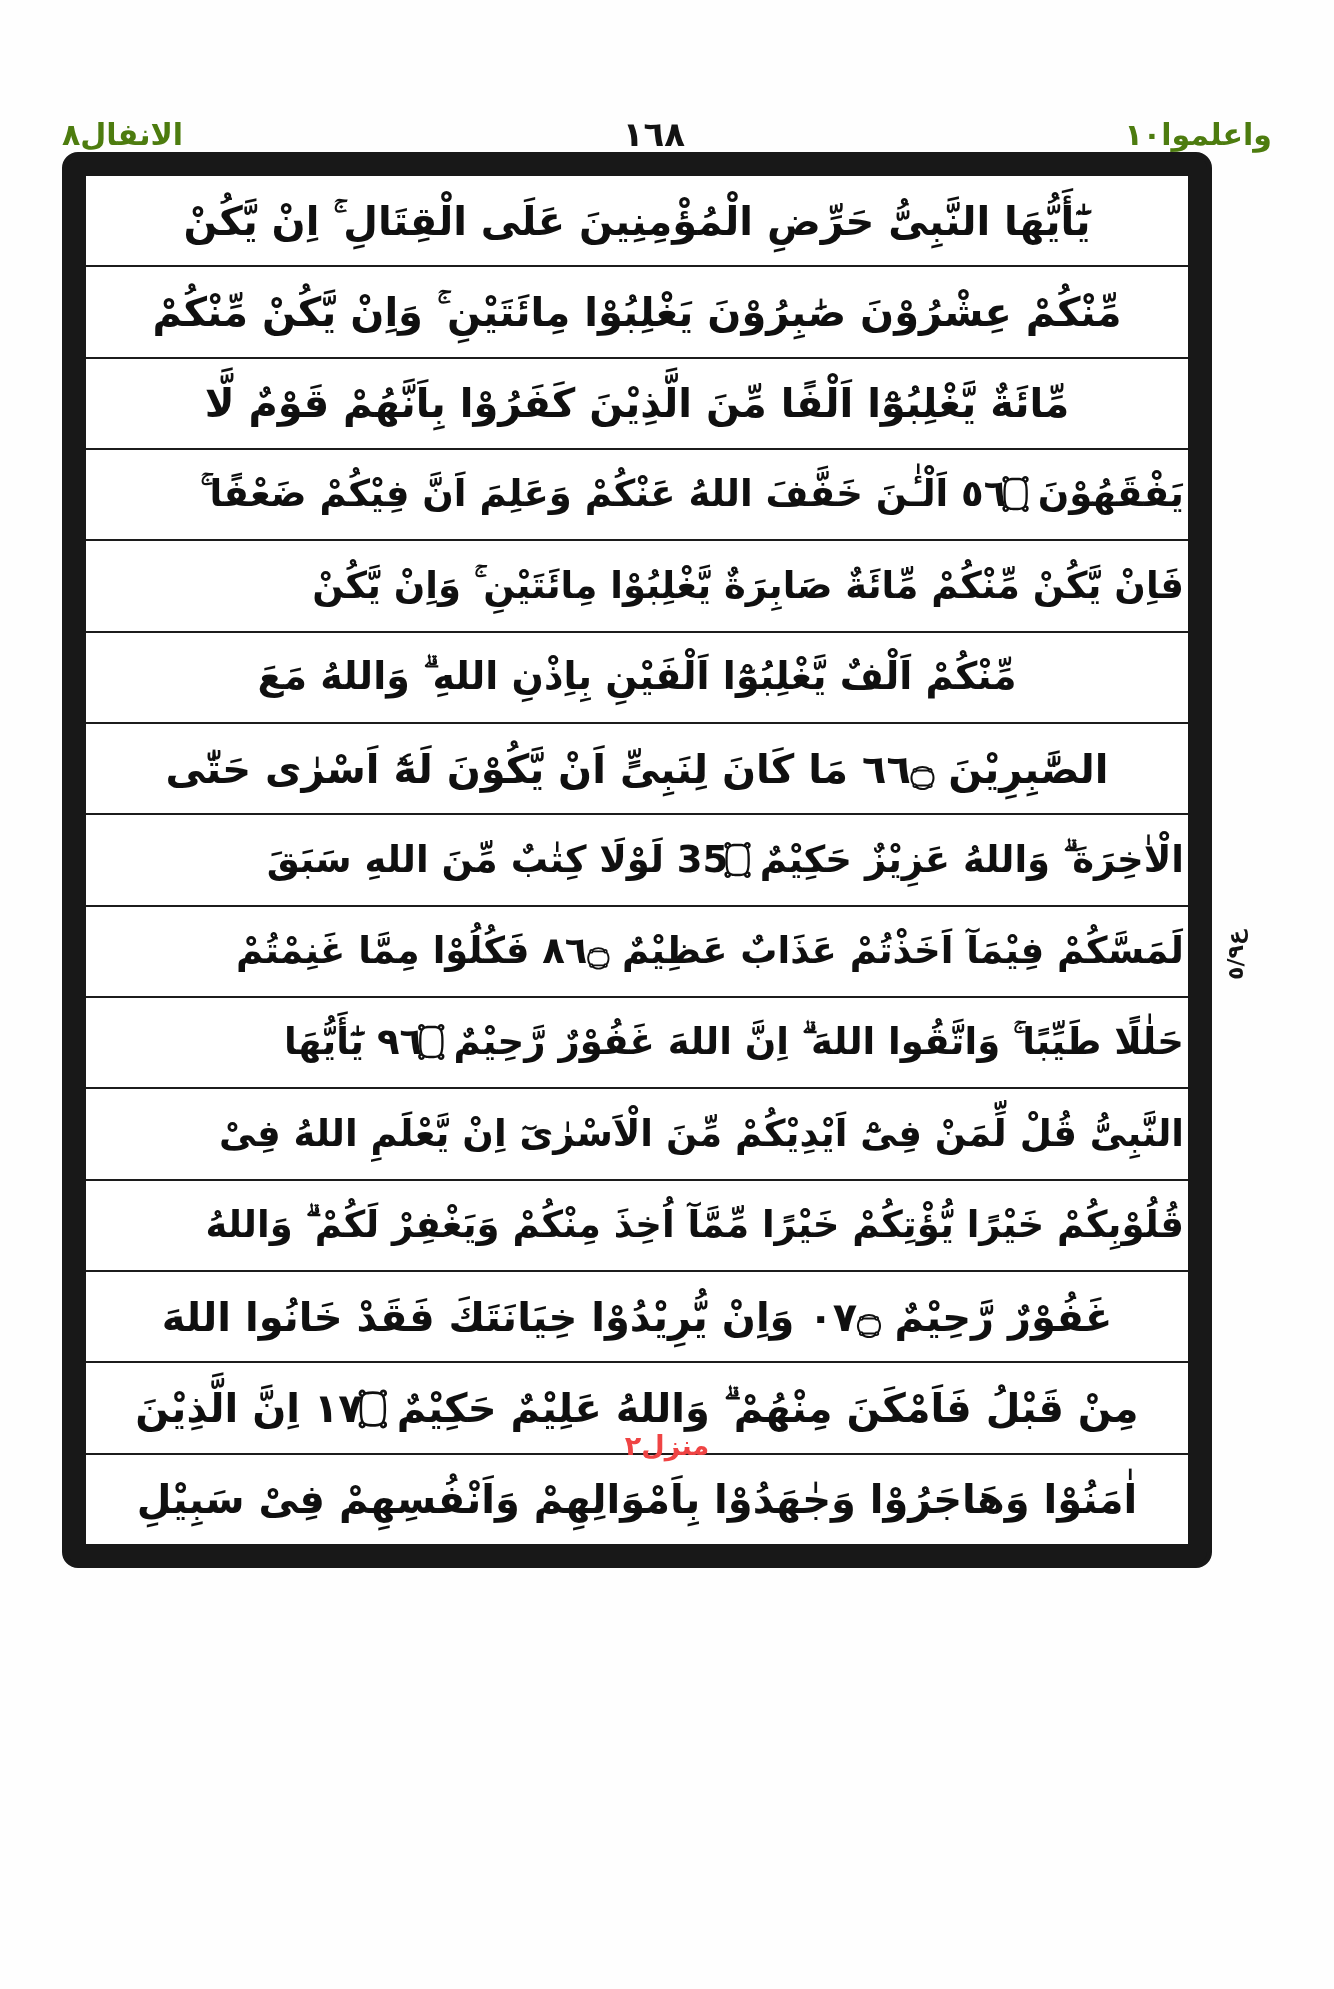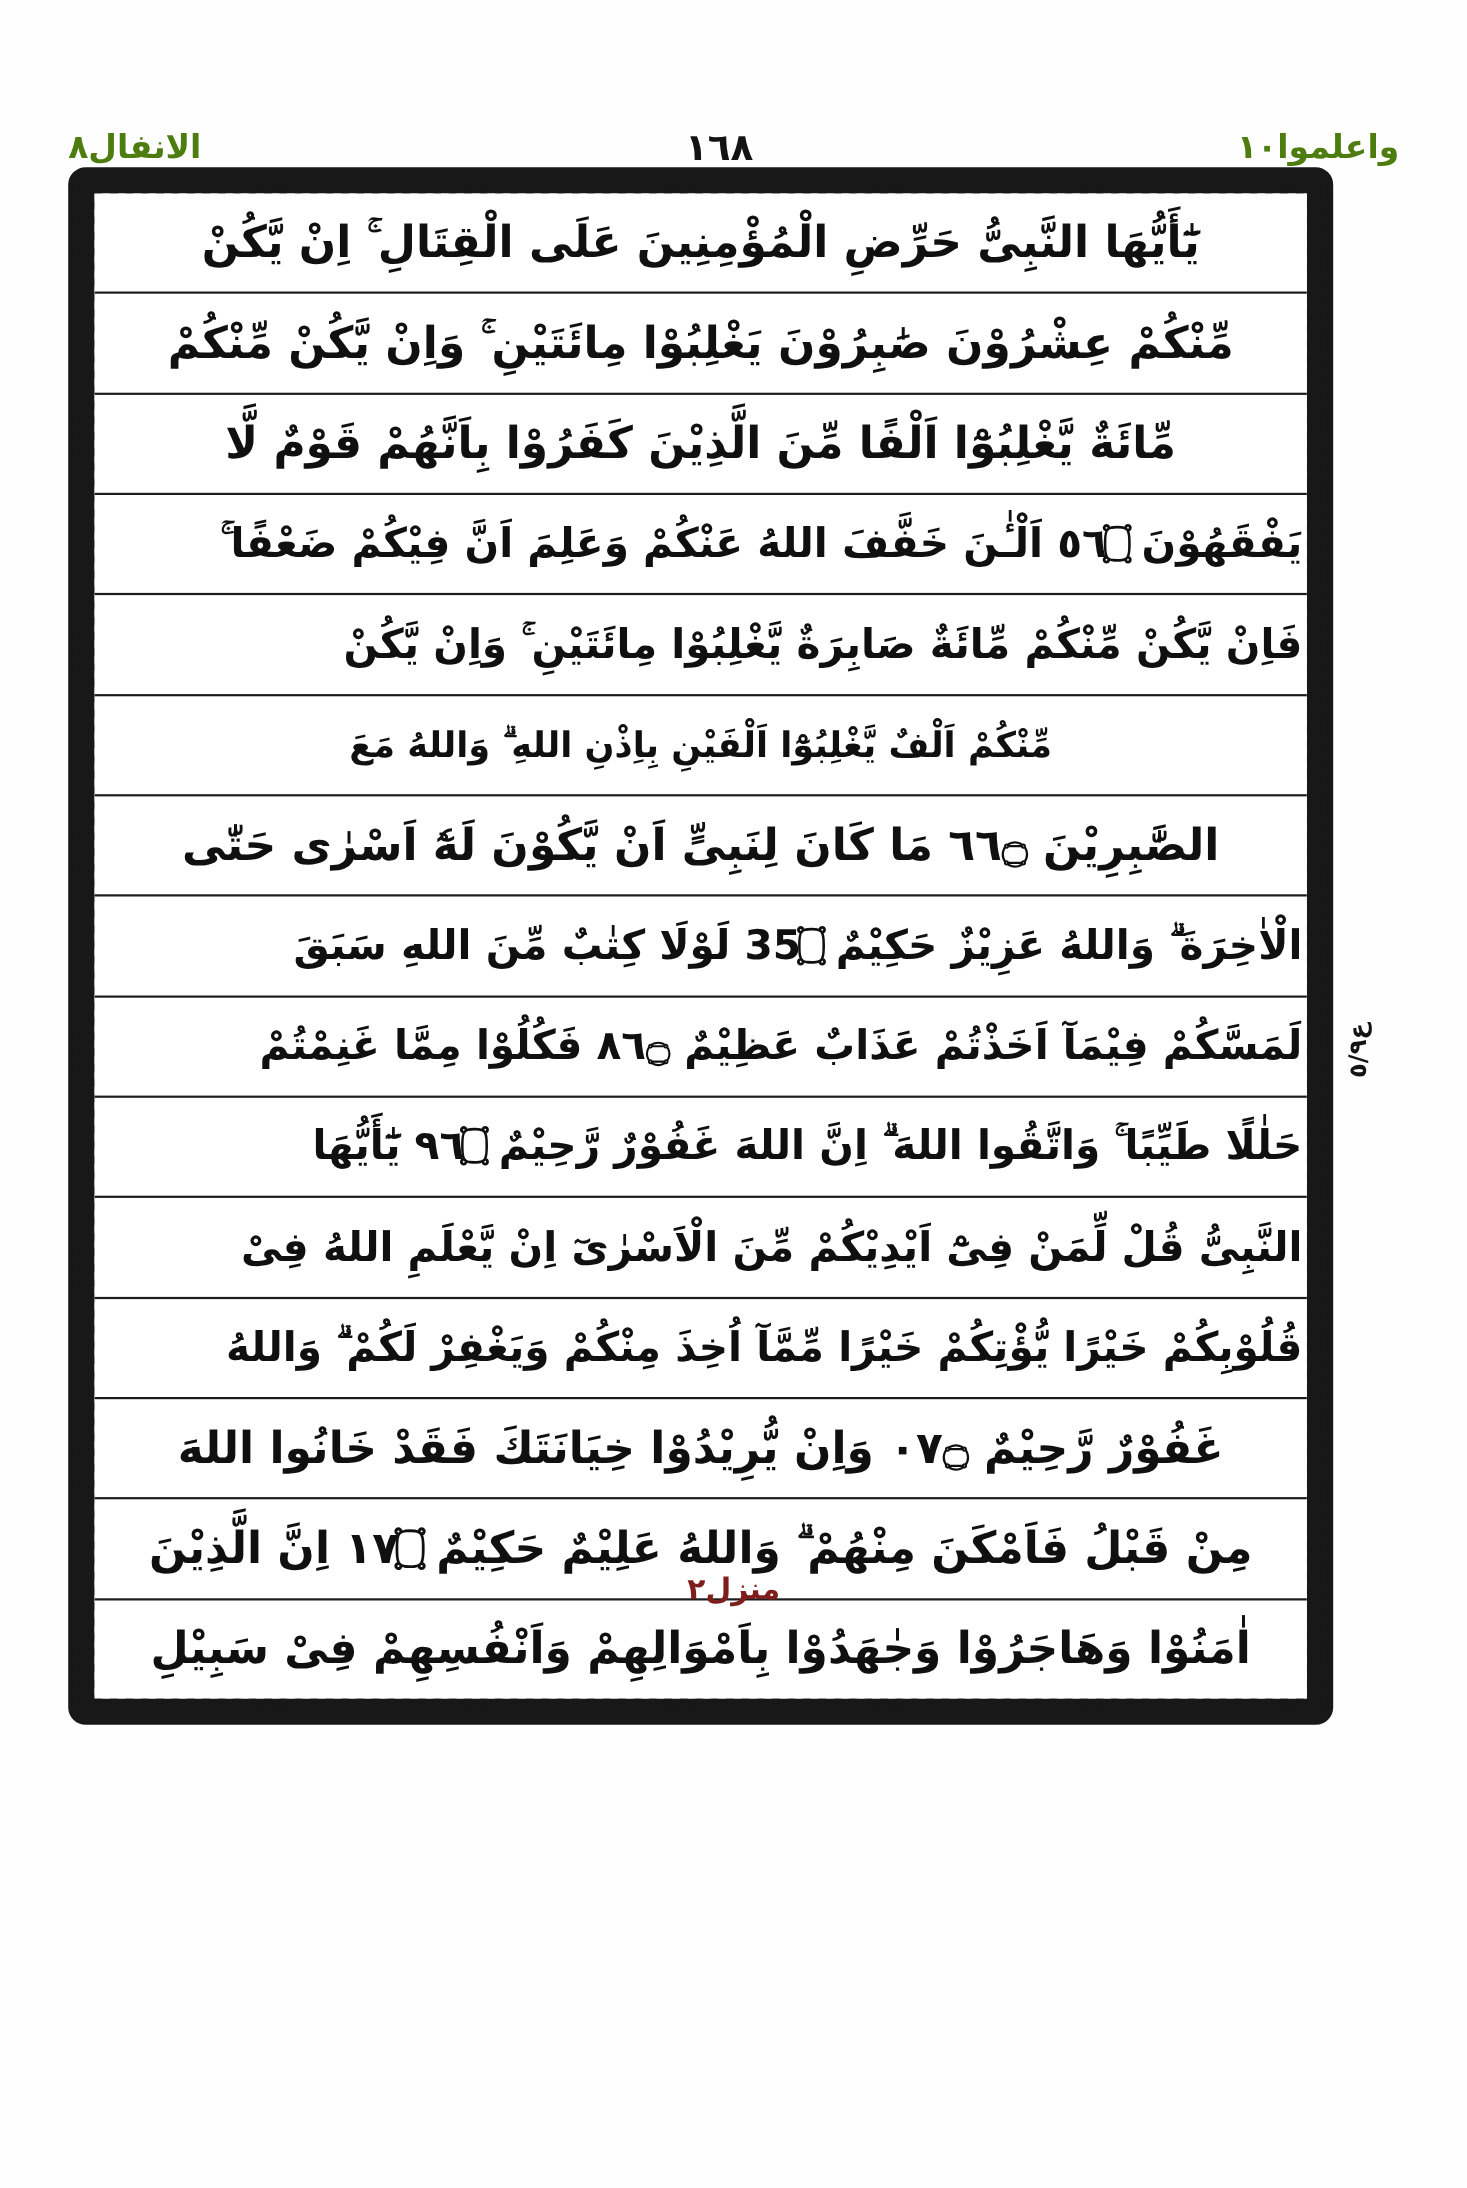--- a/index.html
+++ b/index.html
@@ -109,21 +109,21 @@
     font-size:40px;
     font-weight:700;
     color:#101010;
     white-space:nowrap;
     line-height:1.05;
     width:100%;
     text-align:center;
     transform:scaleX(1.0);
   }
   .qtext.tight{ font-size:37px; letter-spacing:-1px;text-align:right; }
-  .qtext.wide{ font-size:32px; }
+  .qtext.wide{ font-size:38px; }
 
   
   .ruku{
     position:absolute;
     left:1216px;
     top:930px;
     width:40px;
     text-align:center;
     direction:rtl;
     color:#131313;
@@ -145,21 +145,21 @@
     position:absolute;
     left:0;right:0;
     top:1430px;
     text-align:center;
     direction:rtl;
   }
   .footer-text{
     font-family:"DejaVu Sans","Liberation Sans",sans-serif;
     font-size:27px;
     font-weight:600;
-    color:#7f1d1d;
+    color:#ef4444;
     letter-spacing:0px;
   }
 </style>
 </head>
 <body>
 
 <div class="page">
 
   <div class="header">
     <div class="hdr-item hdr-juz">واعلموا١٠</div>

